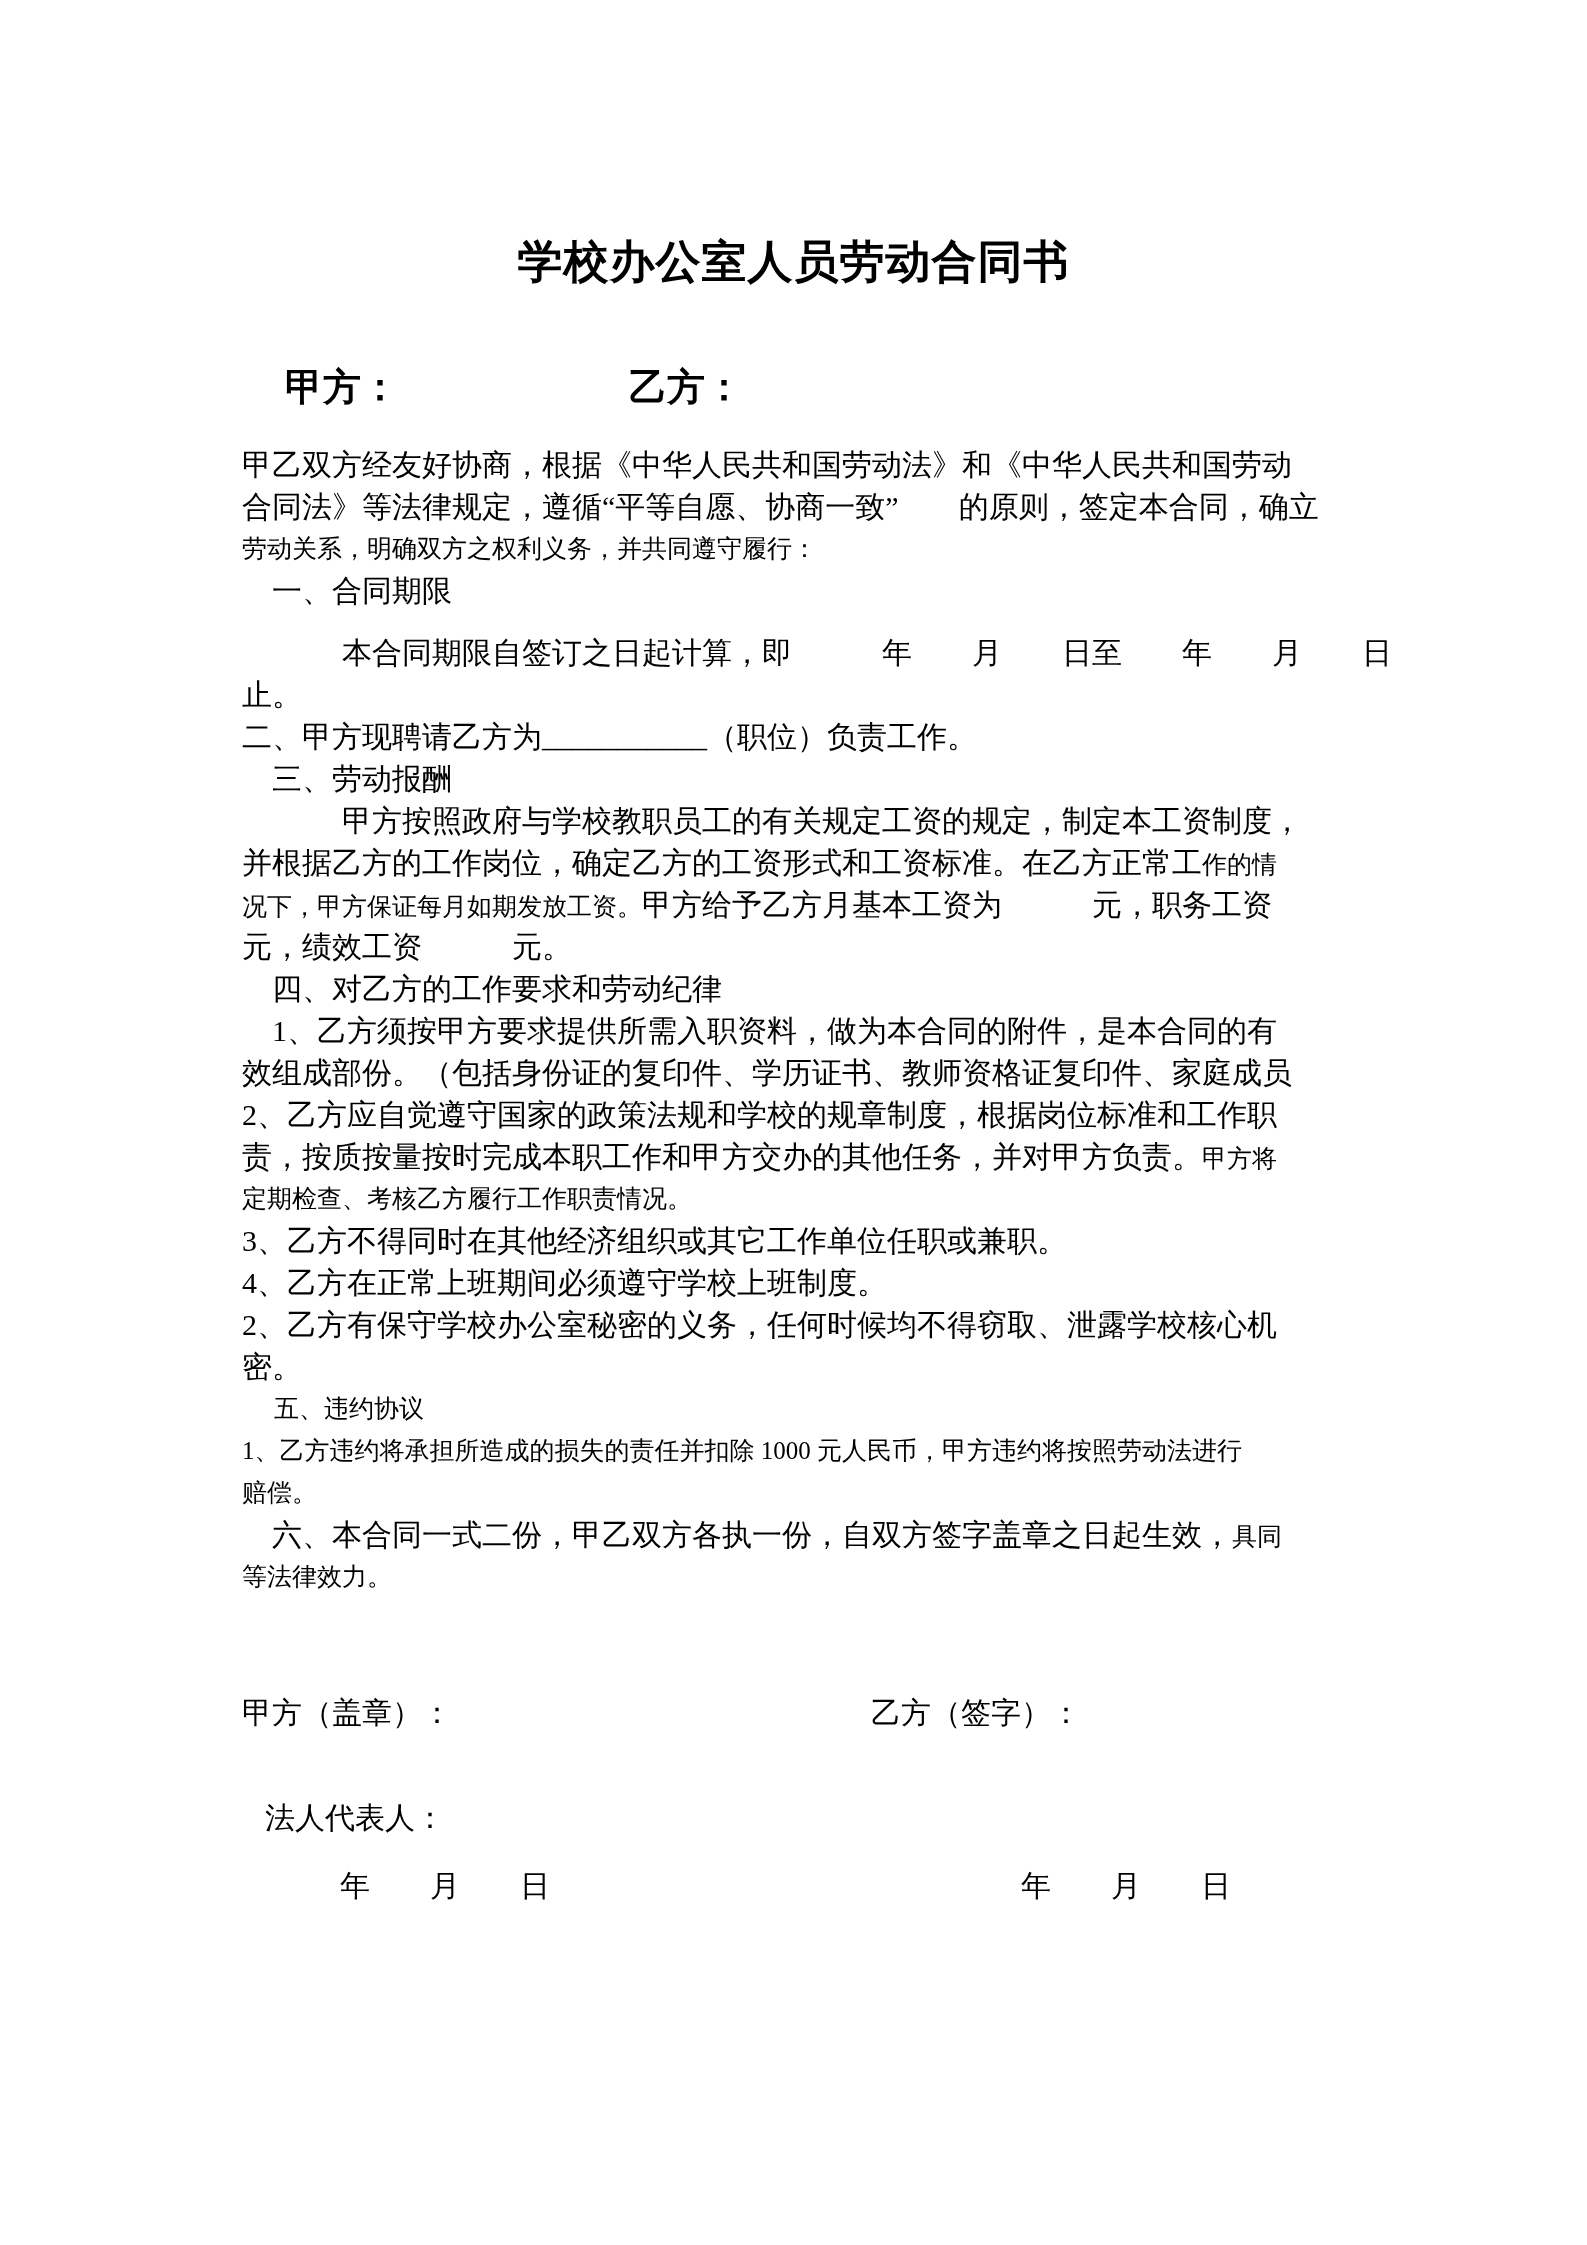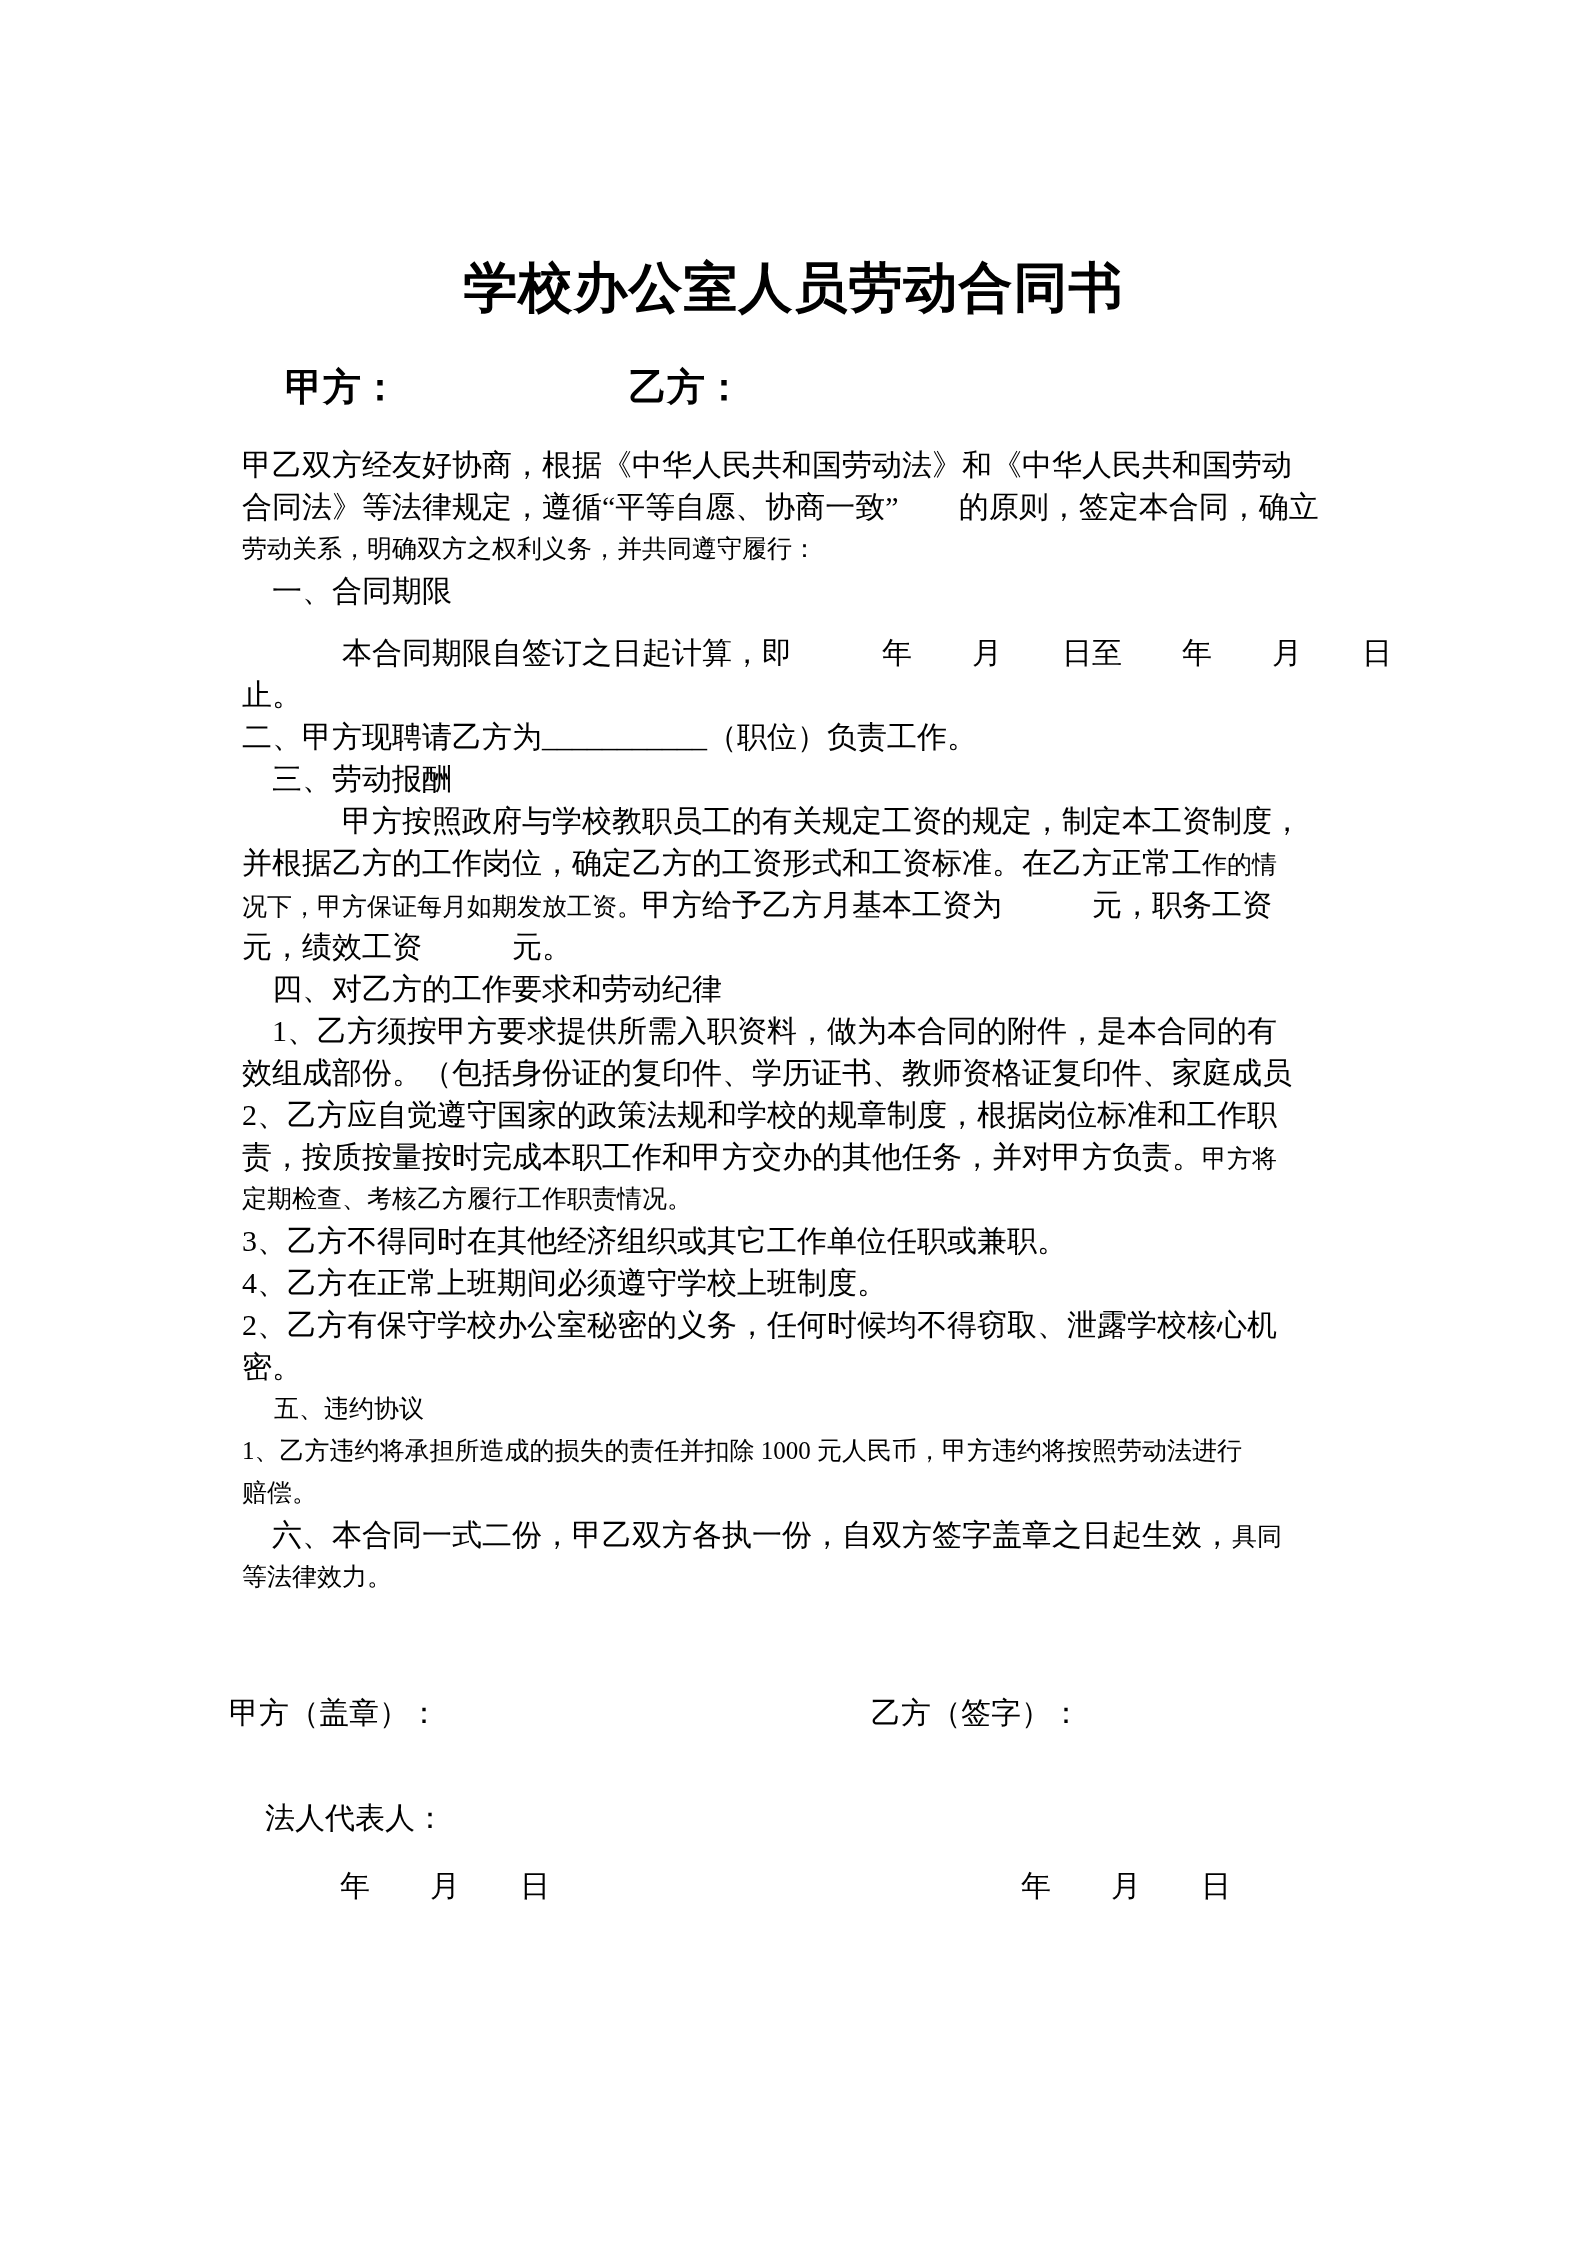--- a/index.html
+++ b/index.html
@@ -6,34 +6,33 @@
   body{
     width:1587px;height:2245px;
     background:#ffffff;color:#000000;
     font-family:"Liberation Serif","DejaVu Serif",serif;
     position:relative;overflow:hidden;
   }
   .abs{position:absolute;}
   #doc-title{
     top:232px;left:0;width:1587px;
     text-align:center;box-sizing:border-box;
-    font-size:54px;font-weight:bold;
+    font-size:45px;font-weight:bold;
     font-family:"Liberation Sans","DejaVu Sans",sans-serif;
     letter-spacing:1px;
-    margin-top:20px;
   }
   #party-line{top:362px;left:0;width:1587px;height:50px;}
   #party-jia{position:absolute;left:285px;top:0;font-size:38px;font-weight:bold;}
   #party-yi{position:absolute;left:629px;top:0;font-size:38px;font-weight:bold;}
   #contract-body{top:444px;left:242px;width:1130px;}
   .line{height:42px;line-height:42px;white-space:nowrap;}
   .seg-big{font-size:30px;}
   .seg-small{font-size:25px;}
   #signature-row{top:1693px;left:0;width:1587px;height:44px;font-size:30px;}
-  #sig-jia{position:absolute;left:229px;top:0;}
+  #sig-jia{position:absolute;left:242px;top:0;}
   #sig-yi{position:absolute;left:871px;top:0;text-align:right;}
   #legal-rep-row{top:1798px;left:265px;font-size:30px;}
   #date-row{top:1866px;left:0;width:1446px;height:44px;font-size:30px;}
   #date-left{position:absolute;left:340px;top:0;}
   #date-right{position:absolute;left:1021px;top:0;}
 </style>
 </head>
 <body>
 
 <div id="doc-title" class="abs">学校办公室人员劳动合同书</div>

